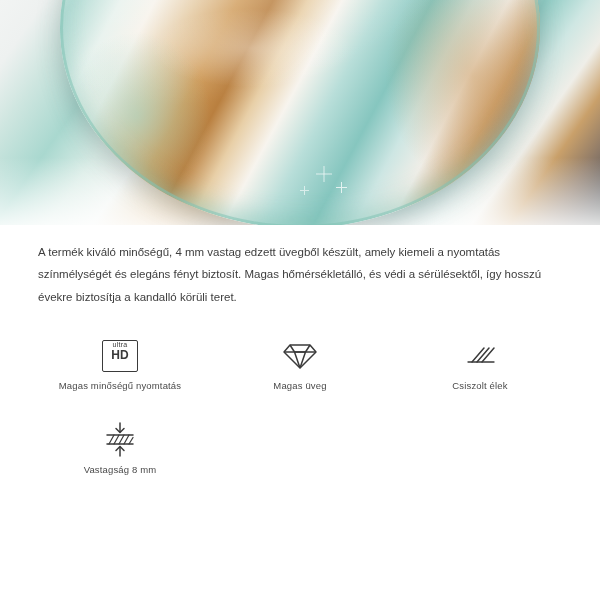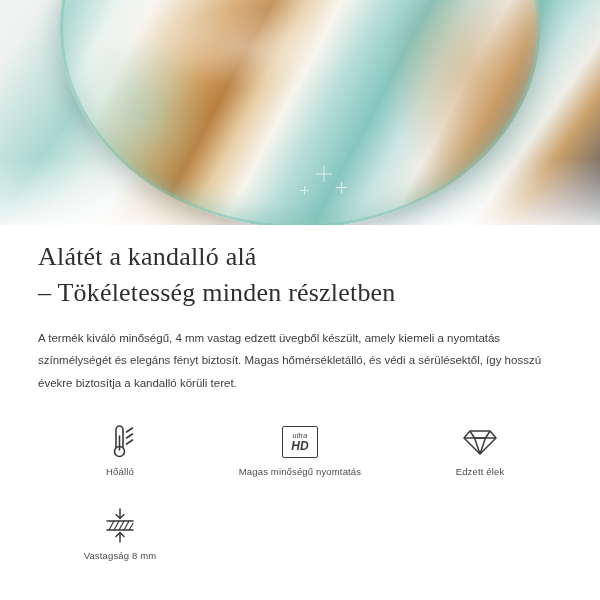--- a/index.html
+++ b/index.html
@@ -173,23 +173,21 @@
   }
 
   .ultrahd-box {
     width: 34px;
     height: 30px;
     border: 1.6px solid #3a3a3a;
     border-radius: 2px;
     display: flex;
     flex-direction: column;
     align-items: center;
-    justify-content: center;
     line-height: 1;
-    font-style: italic;
   }
   .ultrahd-box .u1 { font-size: 7px; letter-spacing: .3px; }
   .ultrahd-box .u2 { font-size: 12px; font-weight: bold; margin-top: 1px; }
 </style>
 </head>
 <body>
 
 <div class="page">
 
   <div class="hero">
@@ -197,42 +195,25 @@
     <div class="disc">
       <div class="disc-veins"></div>
     </div>
     <div class="sparkle s1"></div>
     <div class="sparkle s2"></div>
     <div class="sparkle s3"></div>
   </div>
 
   <div class="content">
 
-    <h1 class="headline">
-      <span>Alátét a kandalló alá</span>
-      <span class="line2">– Tökéletesség minden részletben</span>
-    </h1>
 
     <p class="paragraph">A termék kiváló minőségű, 4 mm vastag edzett üvegből készült, amely kiemeli a nyomtatás színmélységét és elegáns fényt biztosít. Magas hőmérsékletálló, és védi a sérülésektől, így hosszú évekre biztosítja a kandalló körüli teret.</p>
 
     <div class="features">
 
-      <div class="feature">
-        <div class="feature-icon">
-          <svg width="34" height="40" viewBox="0 0 34 40" fill="none" stroke="#3a3a3a" stroke-width="1.6" stroke-linecap="round">
-            <path d="M13 25.5V7.5a3.5 3.5 0 0 1 7 0v18"></path>
-            <circle cx="16.5" cy="29.5" r="5" fill="none"></circle>
-            <line x1="16.5" y1="14" x2="16.5" y2="28"></line>
-            <line x1="23.5" y1="10" x2="29.5" y2="6"></line>
-            <line x1="23.5" y1="16" x2="29.5" y2="12"></line>
-            <line x1="23.5" y1="22" x2="29.5" y2="18"></line>
-          </svg>
-        </div>
-        <div class="feature-label">Hőálló</div>
-      </div>
 
       <div class="feature">
         <div class="feature-icon">
           <div class="ultrahd-box">
             <span class="u1">ultra</span>
             <span class="u2">HD</span>
           </div>
         </div>
         <div class="feature-label">Magas minőségű nyomtatás</div>
       </div>
@@ -241,23 +222,34 @@
       <div class="feature">
         <div class="feature-icon">
           <svg width="38" height="34" viewBox="0 0 38 34" fill="none" stroke="#3a3a3a" stroke-width="1.5" stroke-linejoin="round">
             <path d="M9 6 H29 L35 13 L19 29 L3 13 Z"></path>
             <path d="M3 13 H35"></path>
             <path d="M9 6 L13.5 13 L19 29"></path>
             <path d="M29 6 L24.5 13 L19 29"></path>
             <path d="M13.5 13 H24.5"></path>
           </svg>
         </div>
-        <div class="feature-label">Edzett élek</div>
-      </div>
-
+        <div class="feature-label">Magas üveg</div>
+      </div>
+
+      <div class="feature">
+        <div class="feature-icon">
+          <svg width="36" height="32" viewBox="0 0 36 32" fill="none" stroke="#3a3a3a" stroke-width="1.5" stroke-linecap="round">
+            <line x1="10" y1="22" x2="22" y2="8"></line>
+            <line x1="15" y1="22" x2="27" y2="8"></line>
+            <line x1="20" y1="22" x2="32" y2="8"></line>
+            <line x1="6" y1="22" x2="32" y2="22" stroke-width="1.3"></line>
+          </svg>
+        </div>
+        <div class="feature-label">Csiszolt élek</div>
+      </div>
 
       <div class="feature">
         <div class="feature-icon">
           <svg width="36" height="40" viewBox="0 0 36 40" fill="none" stroke="#3a3a3a" stroke-width="1.5" stroke-linecap="round">
             <line x1="18" y1="3" x2="18" y2="12"></line>
             <polyline points="14,8.5 18,12.5 22,8.5"></polyline>
             <line x1="5" y1="15" x2="31" y2="15"></line>
             <line x1="5" y1="24" x2="31" y2="24"></line>
             <line x1="7" y1="24 " x2="12" y2="15" stroke-width="1.2"></line>
             <line x1="12" y1="24" x2="17" y2="15" stroke-width="1.2"></line>

